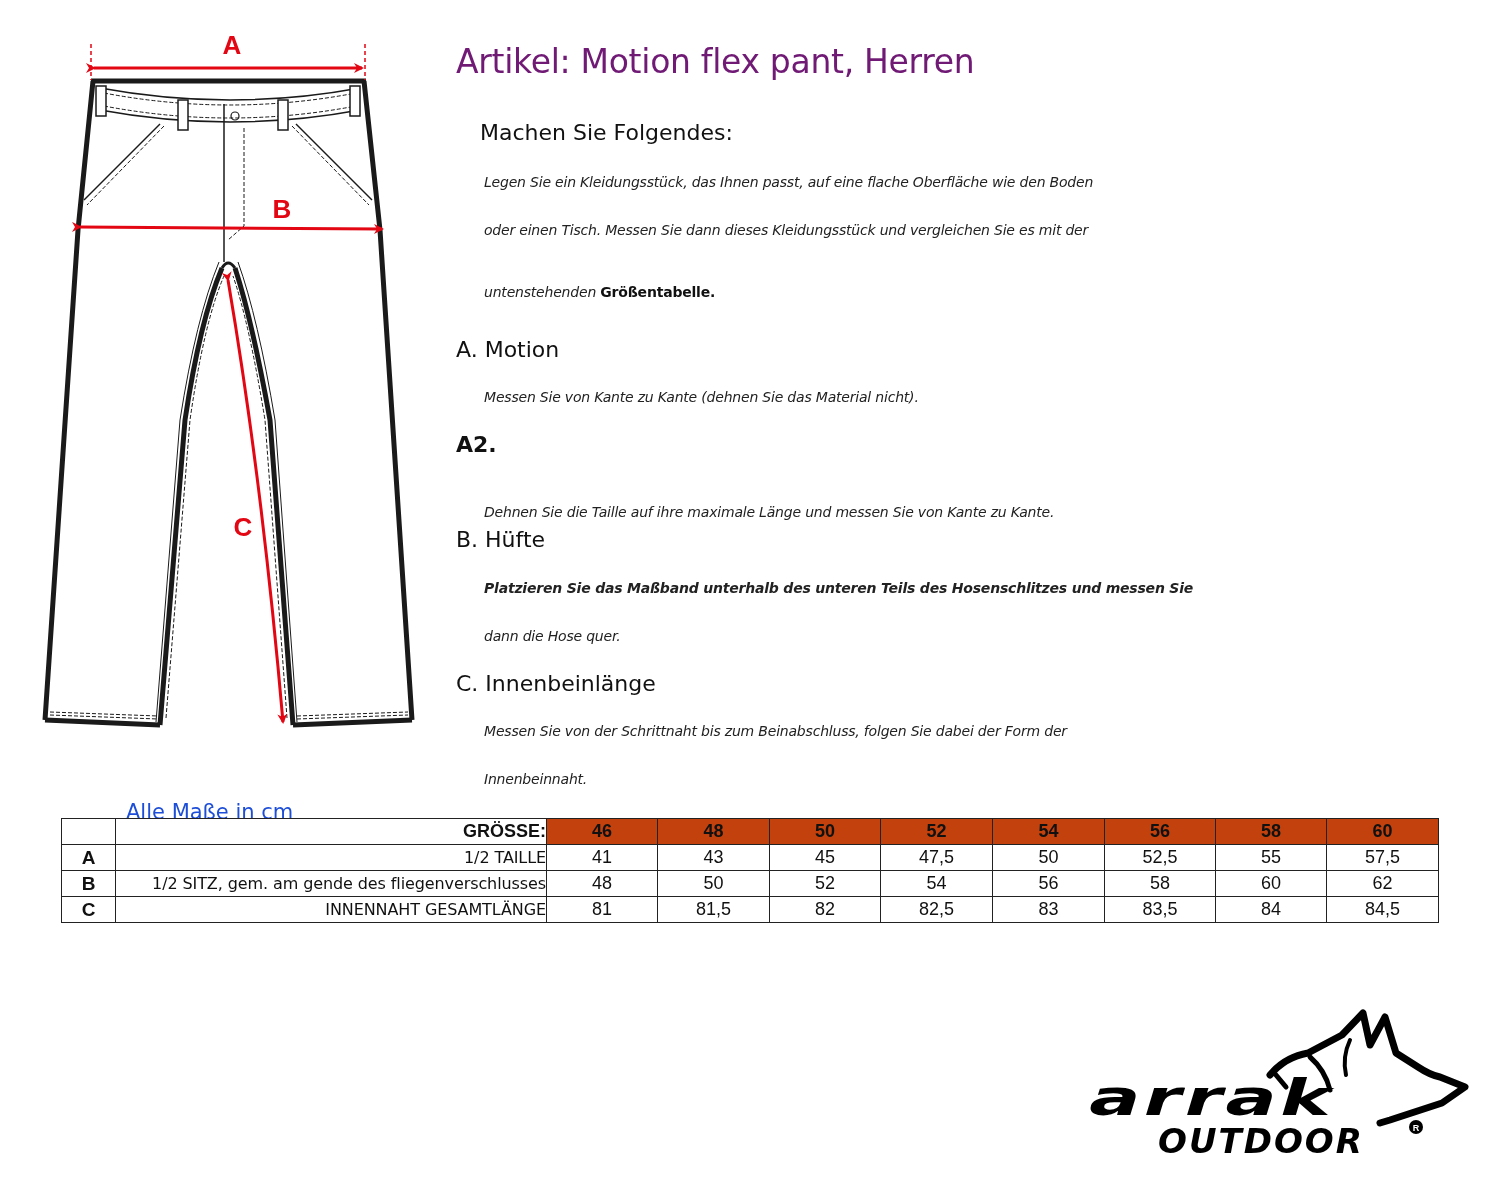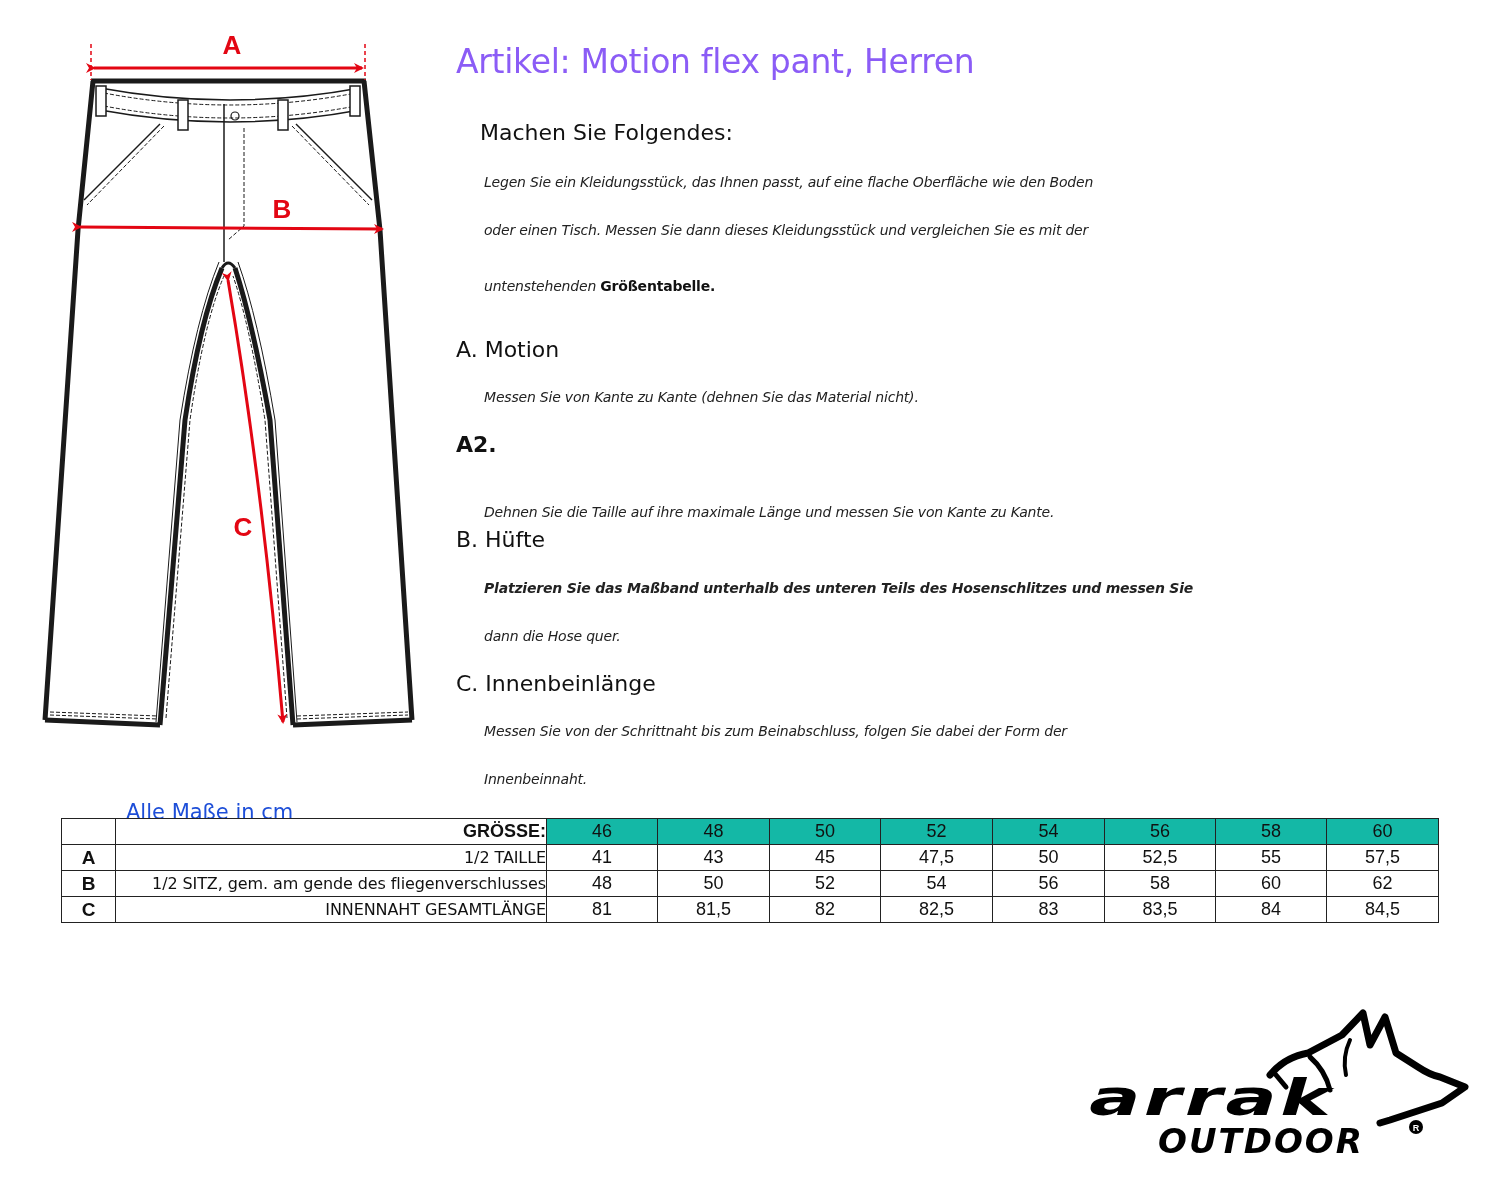--- a/index.html
+++ b/index.html
@@ -1,26 +1,26 @@
 <!DOCTYPE html>
 <html><head>
 <meta charset="utf-8">
 <style>
   html, body { margin:0; padding:0; background:#ffffff; }
   body { width:1500px; height:1200px; position:relative; overflow:hidden; font-family:"DejaVu Sans", sans-serif; color:#111; }
   .abs { position:absolute; }
   #diagram { left:0; top:0; width:440px; height:760px; }
-  .title { left:456px; top:42px; font-size:33px; font-family:"DejaVu Sans", sans-serif; letter-spacing:-0.3px; color:#8b5cf6; white-space:nowrap; }
+  .title { left:456px; top:42px; font-size:33px; font-family:"DejaVu Sans", sans-serif; letter-spacing:-0.3px; color:#701a75; white-space:nowrap; }
   .subhead { font-size:22px; color:#111; white-space:nowrap; left:456px; }
   .para { font-size:14px; font-style:italic; color:#222; left:456px; line-height:48px; white-space:nowrap; letter-spacing:-0.2px;margin-left:28px; }
   .para b { font-style:normal; font-weight:bold; color:#111; }
   .units { left:126px; top:784px; font-size:21px; color:#1d4ed8; white-space:nowrap;margin-top:16px; }
   table.sizes { position:absolute; left:61px; top:818px; border-collapse:collapse; table-layout:fixed; width:1377px; font-family:"Liberation Sans", sans-serif; }
   table.sizes td { border:1.5px solid #222; height:25px; padding:0; font-size:18px; text-align:center; line-height:25px; }
-  table.sizes tr.head td.size { background:#14b8a6; font-weight:normal; }
+  table.sizes tr.head td.size { background:#c2410c; font-weight:bold; }
   table.sizes td.rowkey { font-weight:bold; font-size:19px; }
   table.sizes td.desc { text-align:right; padding-left:4px; font-family:"DejaVu Sans", sans-serif; font-size:16px; letter-spacing:-0.1px; }
   table.sizes td.label { text-align:right; padding-right:0; font-weight:bold; font-size:18px; }
   #logo { left:1080px; top:995px; width:400px; height:170px; }
 </style>
 </head>
 <body>
 
 <svg id="diagram" class="abs" viewBox="0 0 440 760" xmlns="http://www.w3.org/2000/svg">
   <defs>
@@ -93,21 +93,21 @@
   <g stroke="#e30613" fill="none">
     <path d="M228,280 Q262,480 283,722" stroke-width="3" marker-start="url(#arrowR)" marker-end="url(#arrowR)"></path>
   </g>
   <text x="243" y="536" text-anchor="middle" font-family="Liberation Sans, sans-serif" font-weight="bold" font-size="26" fill="#e30613">C</text>
 </svg>
 
 <div class="abs title">Artikel: Motion flex pant, Herren</div>
 <div class="abs subhead" style="top:120px;margin-left:24px;">Machen Sie Folgendes:</div>
 <div class="abs para" style="top:158px;">Legen Sie ein Kleidungsstück, das Ihnen passt, auf eine flache Oberfläche wie den Boden</div>
 <div class="abs para" style="top:206px;">oder einen Tisch. Messen Sie dann dieses Kleidungsstück und vergleichen Sie es mit der</div>
-<div class="abs para" style="top:262px;"><span>untenstehenden </span><b>Größentabelle.</b></div>
+<div class="abs para" style="top:268px;"><span>untenstehenden </span><b>Größentabelle.</b></div>
 
 <div class="abs subhead" style="top:337px;">A. Motion</div>
 <div class="abs para" style="top:373px;">Messen Sie von Kante zu Kante (dehnen Sie das Material nicht).</div>
 
 <div class="abs subhead" style="top:432px;font-weight:bold;">A2.</div>
 <div class="abs para" style="top:488px;">Dehnen Sie die Taille auf ihre maximale Länge und messen Sie von Kante zu Kante.</div>
 
 <div class="abs subhead" style="top:527px;">B. Hüfte</div>
 <div class="abs para" style="top:564px;font-weight:bold;">Platzieren Sie das Maßband unterhalb des unteren Teils des Hosenschlitzes und messen Sie</div>
 <div class="abs para" style="top:612px;">dann die Hose quer.</div>

